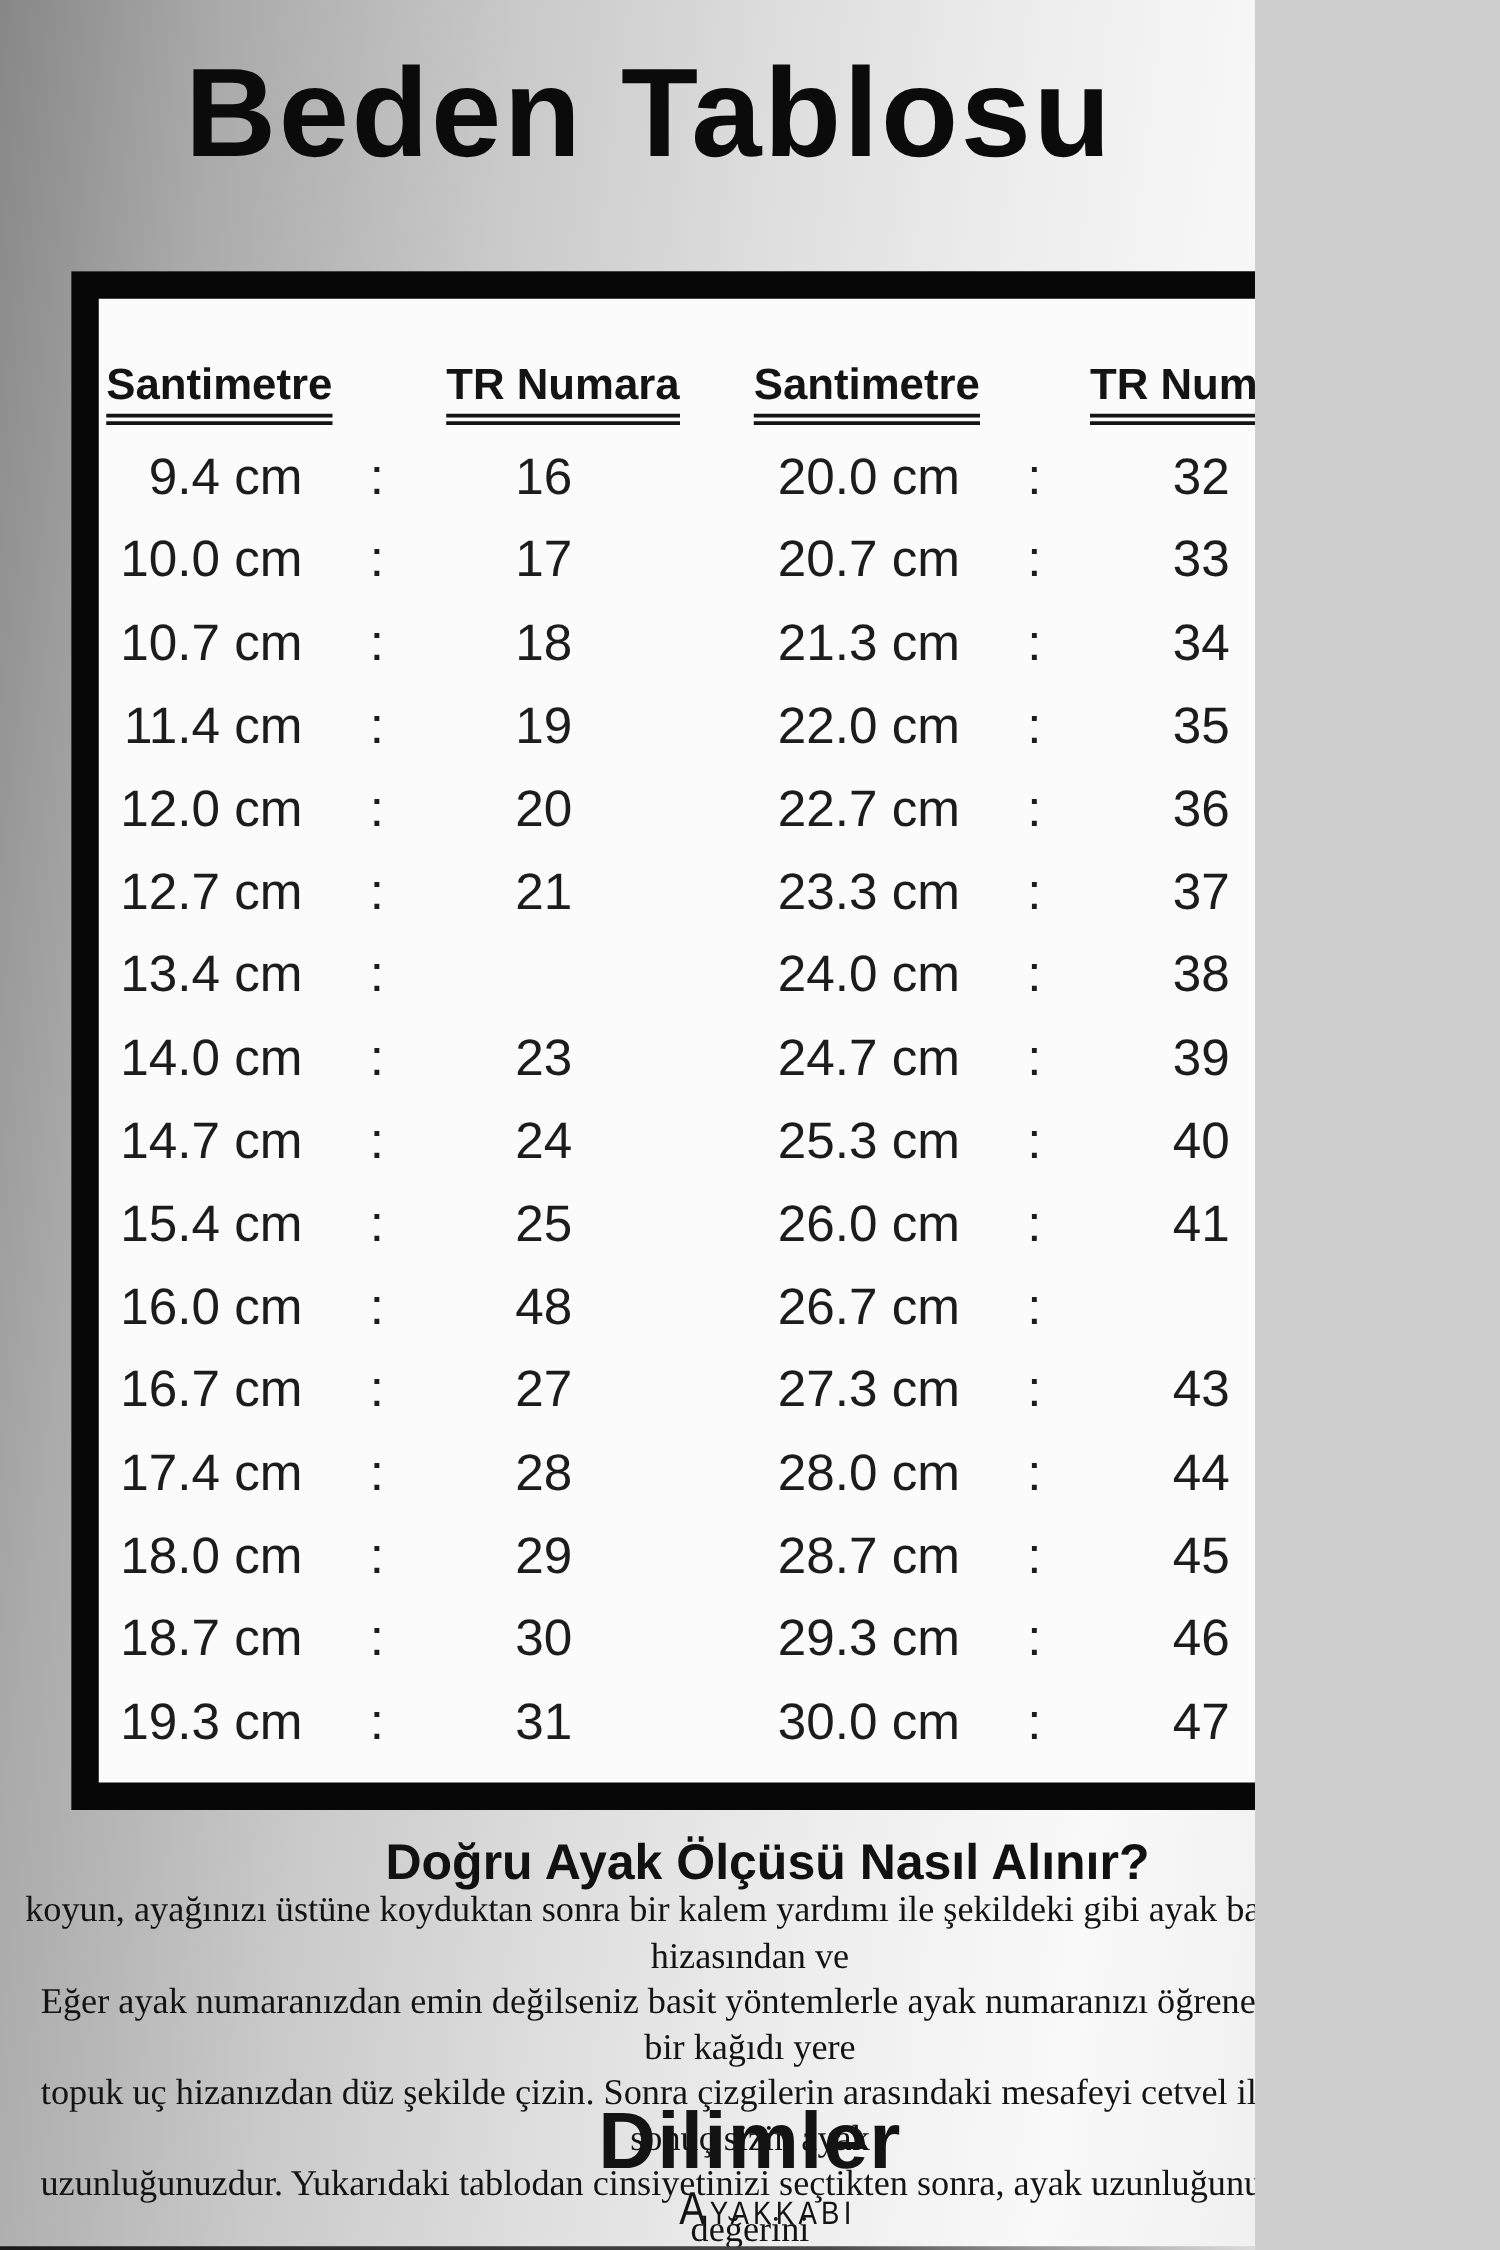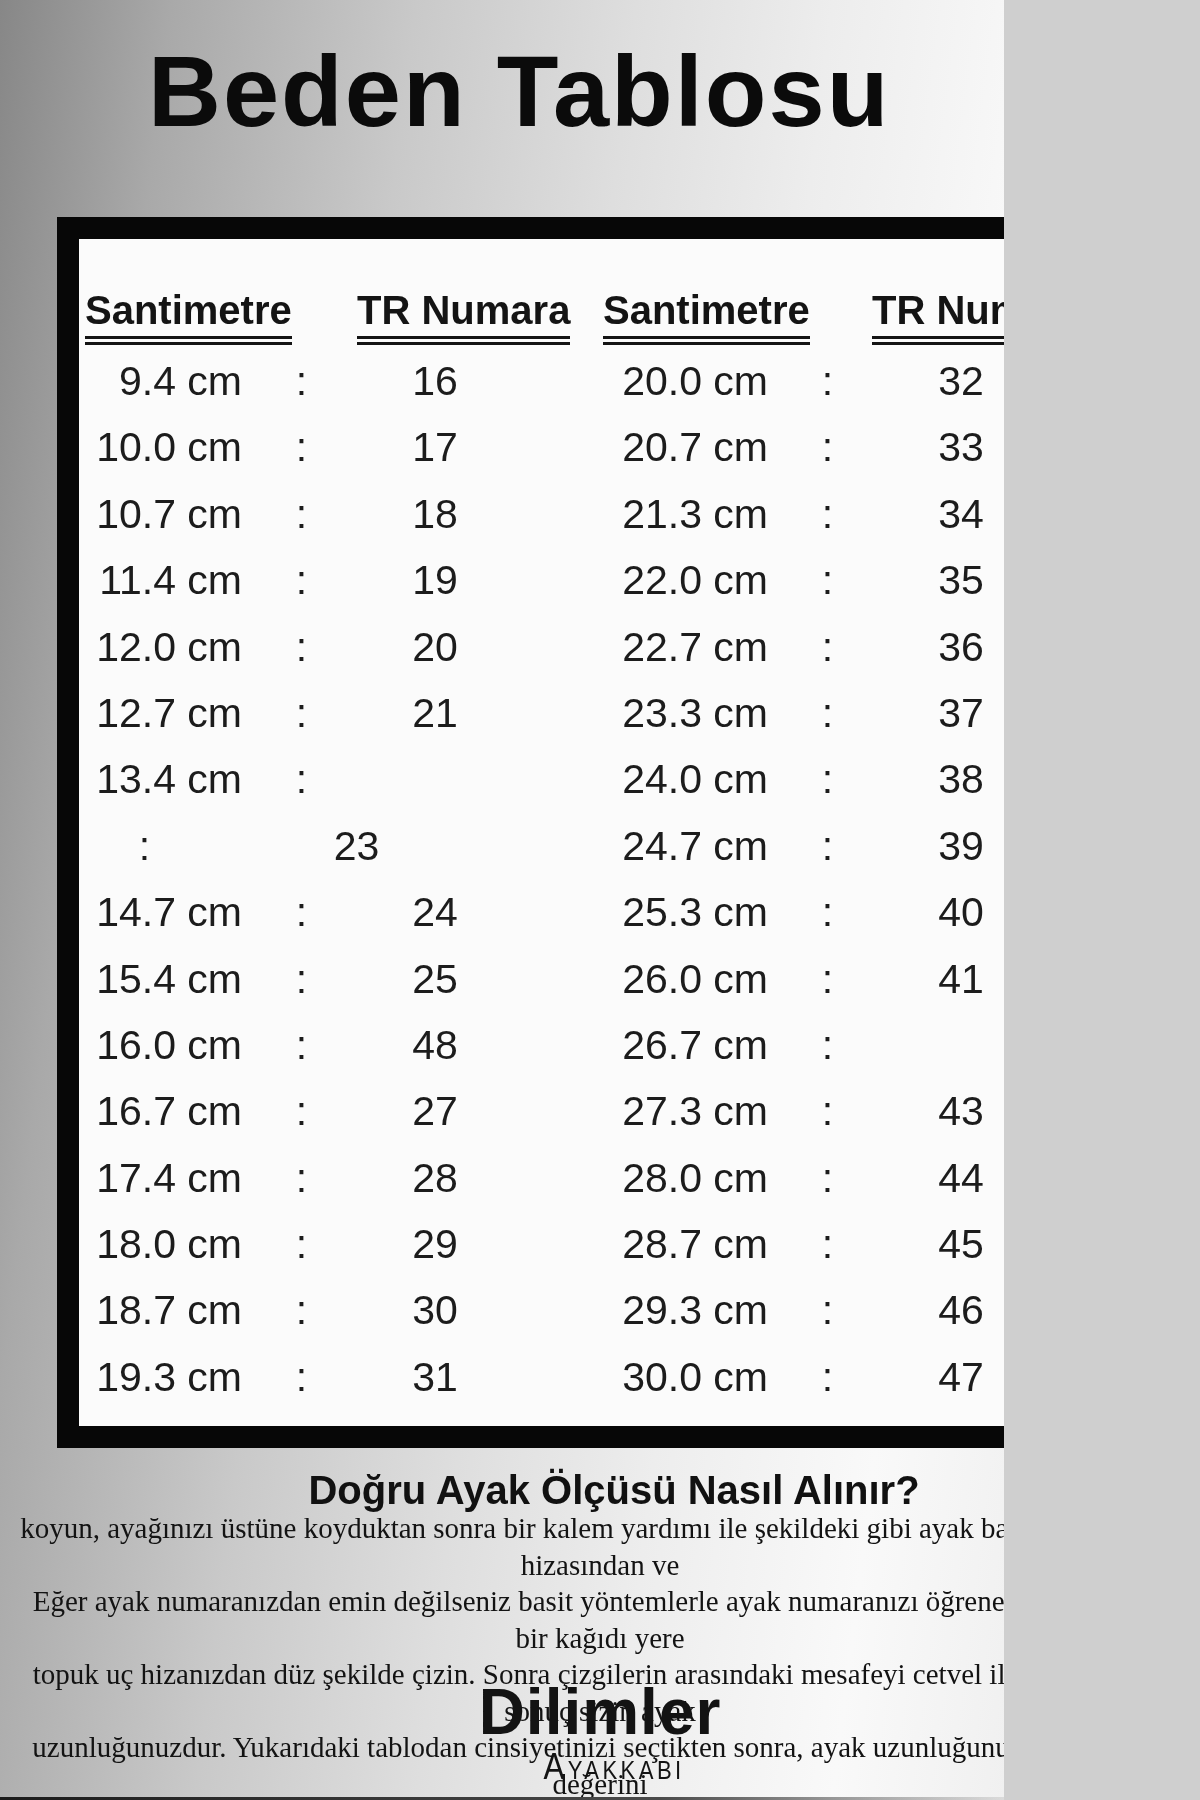--- a/index.html
+++ b/index.html
@@ -16,21 +16,21 @@
     position:absolute;left:148px;top:34px;margin:0;
     font-size:101px;line-height:114px;font-weight:700;
     letter-spacing:2px;color:#0b0b0b;white-space:nowrap;
   }
   .frame{
     position:absolute;left:57px;top:217px;width:1068px;height:1231px;
     background:#fbfbfb;border:22px solid #070707;box-sizing:border-box;
   }
   .hdr{
     position:absolute;top:49px;
-    font-size:40px;font-weight:700;color:#141414;white-space:nowrap;
+    font-size:35px;font-weight:700;color:#141414;white-space:nowrap;
     padding-bottom:3px;border-bottom:9px double #141414;
   }
   .hdr.p1{left:6px;}
   .hdr.p2{left:278px;}
   .hdr.p3{left:524px;}
   .hdr.p4{left:793px;}
   .col{position:absolute;top:109px;width:440px;}
   .col.left{left:6px;}
   .col.right{left:532px;}
   .row{
@@ -108,20 +108,21 @@
         <div class="row">
           <span class="cm">12.7 cm</span>
           <span class="colon">:</span>
           <span class="num">21</span>
         </div>
         <div class="row">
           <span class="cm">13.4 cm</span>
           <span class="colon">:</span>
         </div>
         <div class="row">
+          <span class="cm">14.0 cm</span>
           <span class="colon">:</span>
           <span class="num">23</span>
         </div>
         <div class="row">
           <span class="cm">14.7 cm</span>
           <span class="colon">:</span>
           <span class="num">24</span>
         </div>
         <div class="row">
           <span class="cm">15.4 cm</span>

